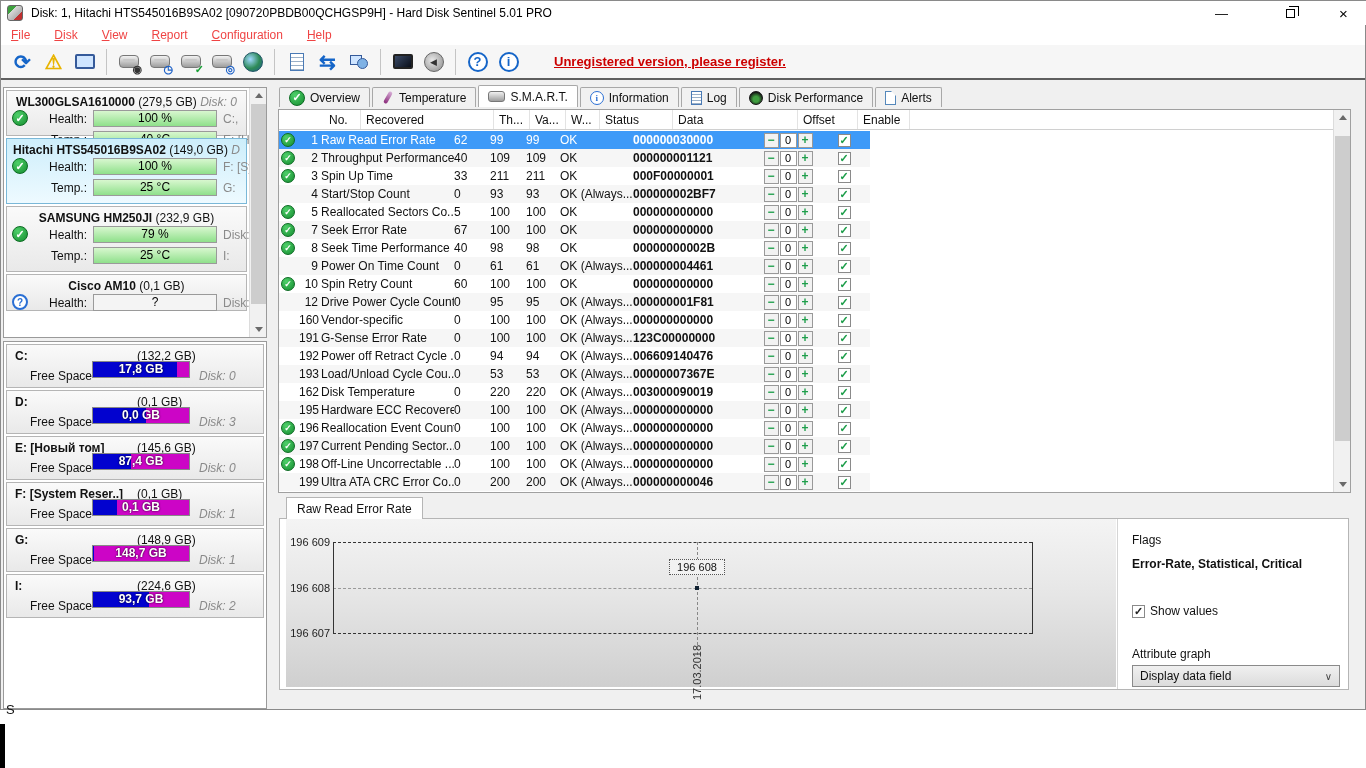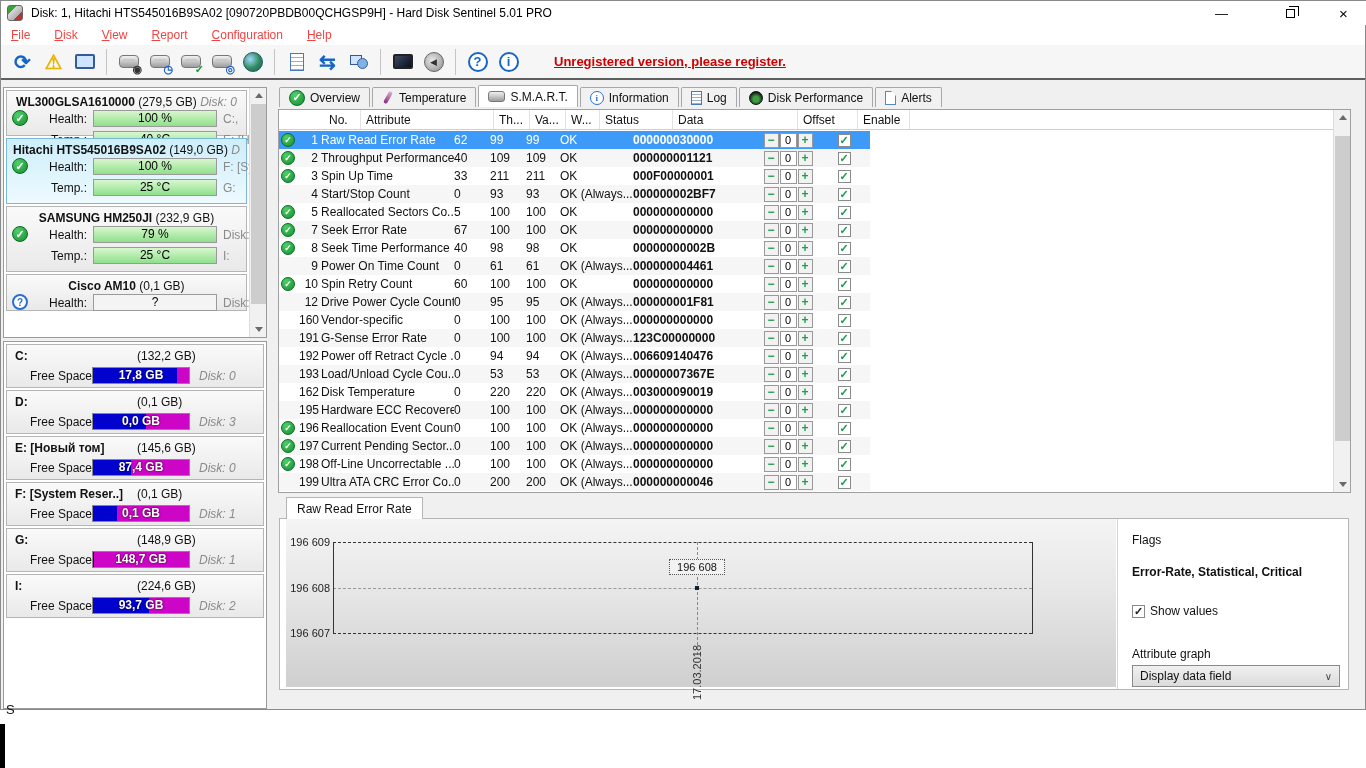--- a/index.html
+++ b/index.html
@@ -60,21 +60,21 @@
   .stat-bar.unknown { background:#f4f4f4; }
   .stat-side { position:absolute; left:216px; top:3px; white-space:nowrap; color:#8a8a8a; }
   .check-circle { width:16px; height:16px; border-radius:50%; background:radial-gradient(circle at 35% 30%, #4fd06a, #148c2f); border:1px solid #0b6b22;
     color:#fff; font-size:11px; font-weight:bold; display:flex; align-items:center; justify-content:center; }
   .q-circle { width:16px; height:16px; border-radius:50%; background:#fff; border:2px solid #2a6fd4;
     color:#2a6fd4; font-size:10px; font-weight:bold; display:flex; align-items:center; justify-content:center; }
   .part-card { position:relative; height:44px; margin:2px; border:1px solid #b5b5b5; background:linear-gradient(180deg,#fafafa,#e9e9e9); }
   .part-name { position:absolute; left:8px; top:4px; font-weight:bold; }
   .part-size { position:absolute; left:130px; top:4px; }
   .part-free-label { position:absolute; left:23px; top:24px; }
-  .part-bar { position:absolute; left:85px; top:22px; width:98px; height:17px; border:1px solid #888; }
+  .part-bar { position:absolute; left:85px; top:16px; width:98px; height:17px; border:1px solid #888; }
   .part-bar .used { position:absolute; left:0; top:0; bottom:0; background:#0202cf; }
   .part-bar .free { position:absolute; right:0; top:0; bottom:0; background:#cc05c6; }
   .part-bar .bar-text { position:absolute; left:0; right:0; top:0; bottom:0; text-align:center; line-height:15px;
     color:#fff; font-weight:bold; text-shadow:0 0 2px #000; }
   .part-disk { position:absolute; left:192px; top:24px; }
   
   .vscroll { position:absolute; top:0; bottom:0; right:0; width:17px; background:#f1f1f1; border-left:1px solid #dcdcdc; }
   .scroll-arrow { position:absolute; left:0; width:17px; height:15px; display:flex; align-items:center; justify-content:center; }
   .tri-up { width:0; height:0; border-left:4px solid transparent; border-right:4px solid transparent; border-bottom:5px solid #6a6a6a; }
   .tri-down { width:0; height:0; border-left:4px solid transparent; border-right:4px solid transparent; border-top:5px solid #6a6a6a; }
@@ -133,21 +133,21 @@
   .dash-h { position:absolute; border-top:1px dashed #333; }
   .dash-h.grey { border-top:1px dashed #999; }
   .solid-v { position:absolute; width:1px; background:#333; }
   .dash-v { position:absolute; border-left:1px dashed #888; }
   #pt-label { position:absolute; border:1px dotted #555; background:#f2f2f2; font-size:11px;
     text-align:center; line-height:14px; }
   #pt-marker { position:absolute; width:4px; height:4px; background:#123; }
   #x-date { position:absolute; font-size:11px; color:#333; transform:rotate(-90deg); transform-origin:center; width:70px; text-align:left; }
   #flags-panel { position:absolute; left:837px; top:0; right:0; bottom:0; background:#fff; border-left:1px solid #d5d5d5; padding:14px 0 0 14px; }
   #flags-label { color:#111; }
-  #flags-value { font-weight:bold; margin-top:18px; }
+  #flags-value { font-weight:bold; margin-top:10px; }
   #show-values-row { position:absolute; left:14px; top:85px; display:flex; align-items:center; gap:5px; }
   #attr-graph-label { position:absolute; left:14px; top:128px; }
   #attr-graph-select { position:absolute; left:14px; top:146px; width:208px; height:22px;
     background:linear-gradient(180deg,#f0f0f0,#dcdcdc); border:1px solid #8a8a8a; display:flex; align-items:center; justify-content:space-between; padding:0 7px; }
   .chev { font-size:10px; color:#444; }
   
   #bottom-area { position:absolute; left:0; top:710px; width:1366px; height:58px; background:#fff; }
   #bottom-text { position:absolute; left:6px; top:-8px; color:#111; font-size:13px; }
   #bottom-black { position:absolute; left:0; top:14px; width:5px; height:44px; background:#000; }
 </style>
@@ -398,21 +398,21 @@
       </div>
       <div class="tab">
         <span class="icon-page"></span>
         <span>Alerts</span>
       </div>
     </div>
 
   <div id="table-wrap">
     <div id="thead">
         <div class="th" style="width: 42px; padding-left: 10px;">No.</div>
-        <div class="th" style="width: 133px;">Attribute</div>
+        <div class="th" style="width: 133px;">Recovered</div>
         <div class="th" style="width: 36px;">Th...</div>
         <div class="th" style="width: 36px;">Va...</div>
         <div class="th" style="width: 34px;">W...</div>
         <div class="th" style="width: 73px;">Status</div>
         <div class="th" style="width: 125px;">Data</div>
         <div class="th" style="width: 60px;">Offset</div>
         <div class="th" style="width: 52px;">Enable</div>
       </div>
     <div id="tbody">
         <div class="trow selected">

